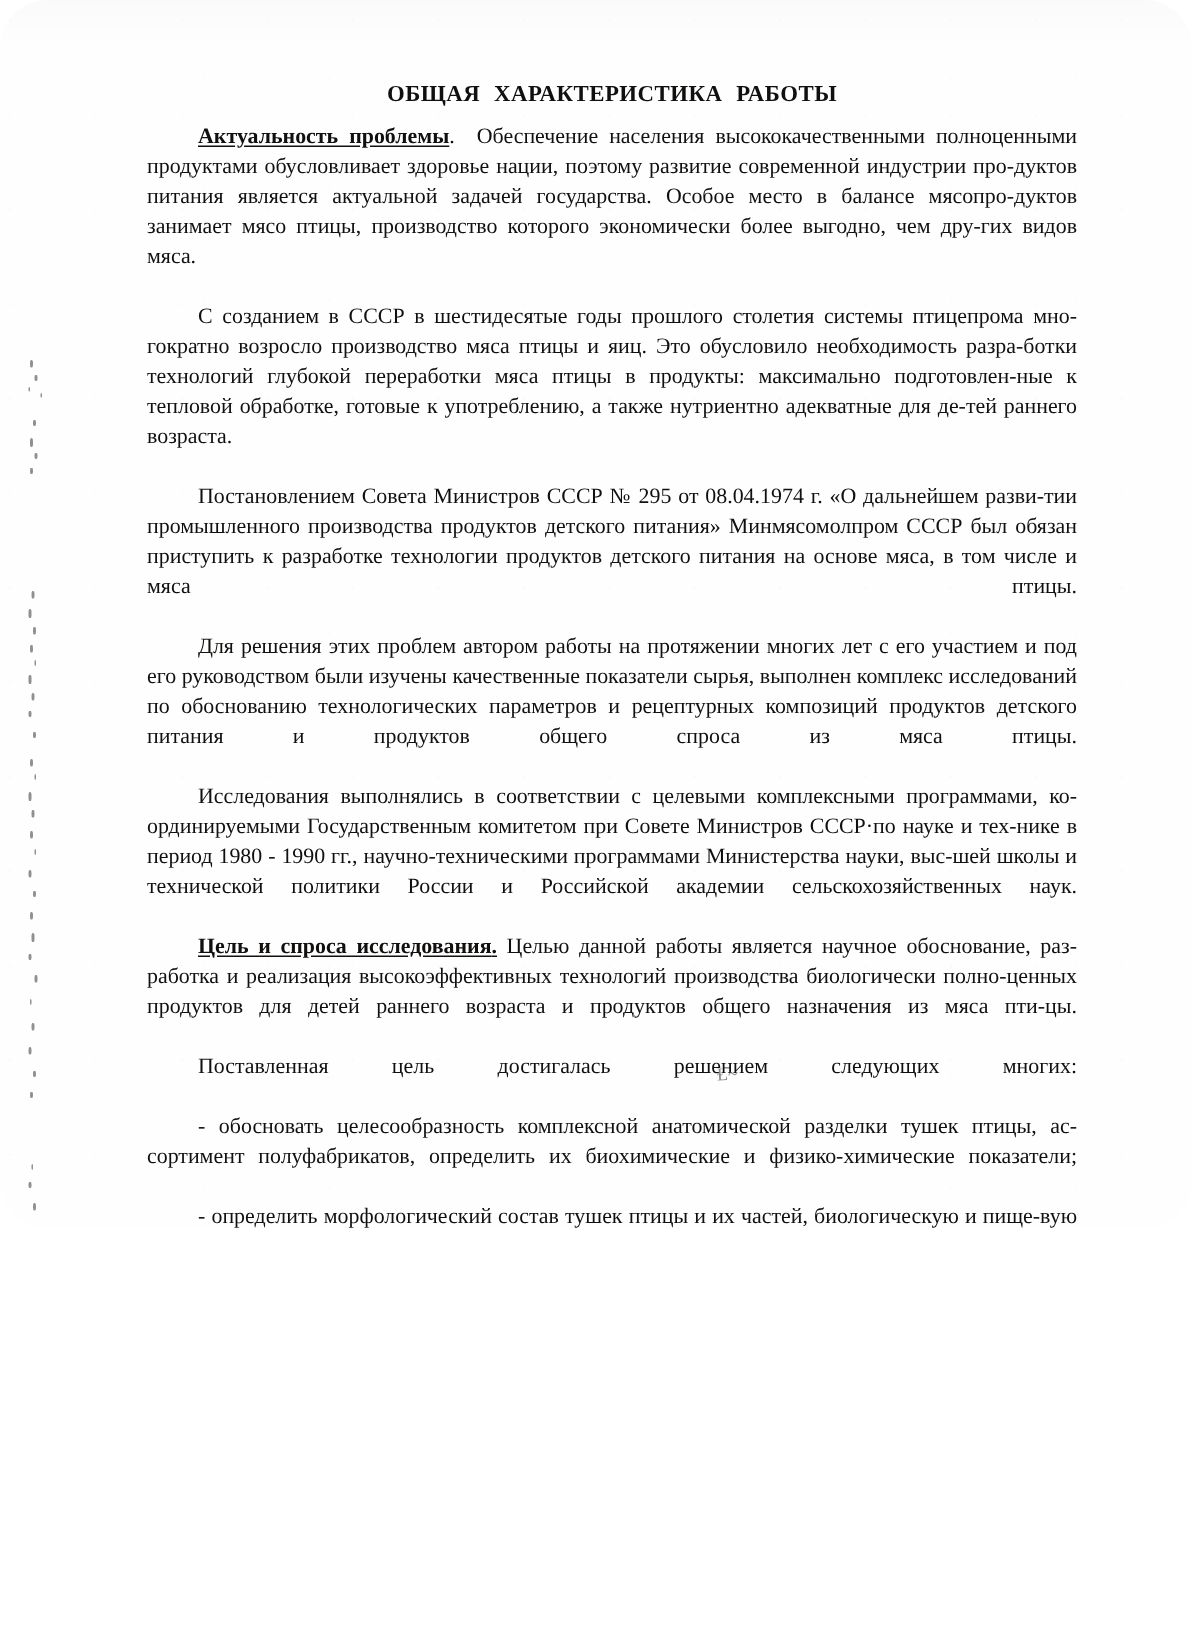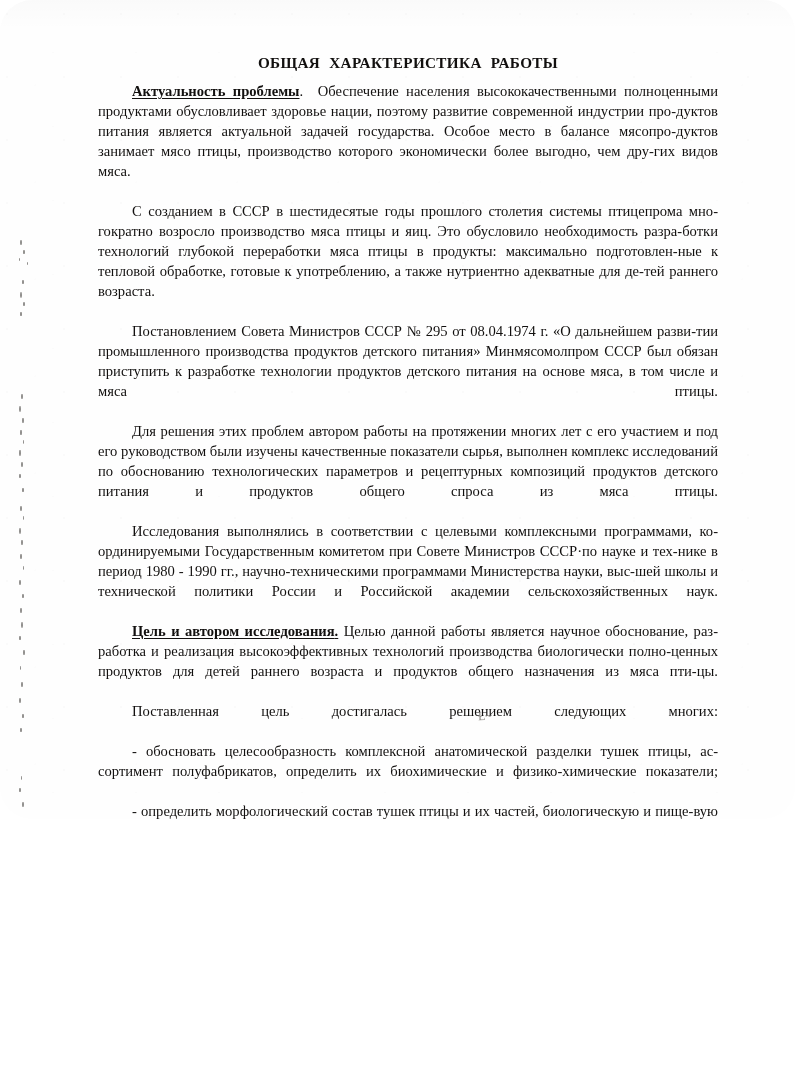--- a/index.html
+++ b/index.html
@@ -209,21 +209,21 @@
     <p class="para"><span class="run-in-head">Актуальность проблемы</span><span>.</span>&nbsp; <span>Обеспечение населения высококачественными полноценными продуктами обусловливает здоровье нации, поэтому развитие современной индустрии про-дуктов питания является актуальной задачей государства. Особое место в балансе мясопро-дуктов занимает мясо птицы, производство которого экономически более выгодно, чем дру-гих видов мяса.</span></p>
 
     <p class="para">С созданием в СССР в шестидесятые годы прошлого столетия системы птицепрома мно-гократно возросло производство мяса птицы и яиц. Это обусловило необходимость разра-ботки технологий глубокой переработки мяса птицы в продукты: максимально подготовлен-ные к тепловой обработке, готовые к употреблению, а также нутриентно адекватные для де-тей раннего возраста.</p>
 
     <p class="para">Постановлением Совета Министров СССР  № 295 от 08.04.1974 г. «О дальнейшем разви-тии промышленного производства продуктов детского питания»  Минмясомолпром СССР был обязан приступить к разработке технологии продуктов детского питания на основе мяса, в том числе и мяса птицы.</p>
 
     <p class="para">Для решения этих проблем автором работы на протяжении многих  лет с его участием и под его руководством были изучены качественные показатели сырья, выполнен комплекс исследований по обоснованию технологических параметров и рецептурных композиций продуктов детского питания и продуктов общего спроса из мяса птицы.</p>
 
     <p class="para">Исследования выполнялись в соответствии с целевыми комплексными программами, ко-ординируемыми Государственным  комитетом при Совете Министров СССР·по науке и тех-нике в период 1980 - 1990 гг., научно-техническими программами Министерства науки, выс-шей школы и технической политики России и Российской академии сельскохозяйственных наук.</p>
 
-    <p class="para"><span class="run-in-head-nodot"><span class="u"><span>Цель и автором исследования</span><span>.</span></span></span> <span>Целью данной работы является научное обоснование, раз-работка и реализация высокоэффективных технологий  производства биологически полно-ценных продуктов для детей раннего возраста и продуктов общего назначения из мяса пти-цы.</span></p>
+    <p class="para"><span class="run-in-head-nodot"><span class="u"><span>Цель и спроса исследования</span><span>.</span></span></span> <span>Целью данной работы является научное обоснование, раз-работка и реализация высокоэффективных технологий  производства биологически полно-ценных продуктов для детей раннего возраста и продуктов общего назначения из мяса пти-цы.</span></p>
 
     <p class="para">Поставленная цель достигалась решением следующих многих:</p>
 
     <p class="para task-item">- обосновать целесообразность комплексной анатомической разделки тушек птицы, ас-сортимент полуфабрикатов, определить их биохимические и физико-химические показатели;</p>
 
     <p class="para task-item">- определить морфологический состав тушек птицы и их частей, биологическую и пище-вую ценность мяса;</p>
 
     <p class="para task-item">- обосновать технологические параметры производства мяса птицы механической обвал-ки, изучить  его биологическую и пищевую ценность, а также пути  рационального  исполь-зования;</p>
 
   </div>

